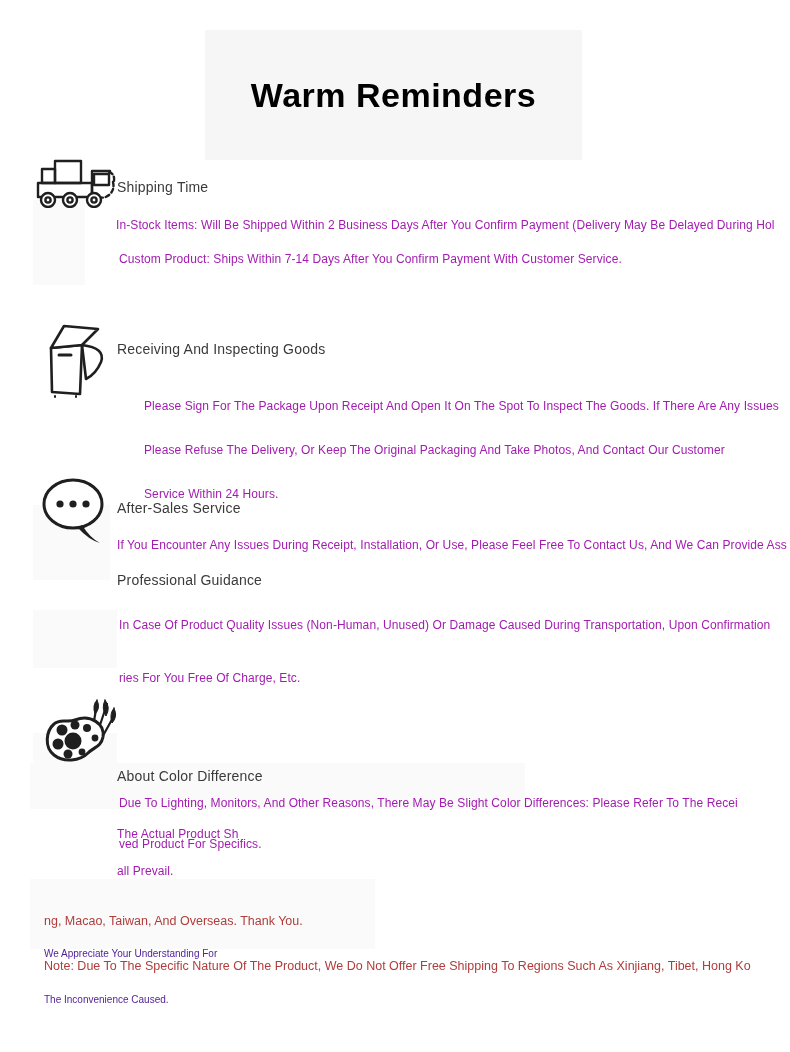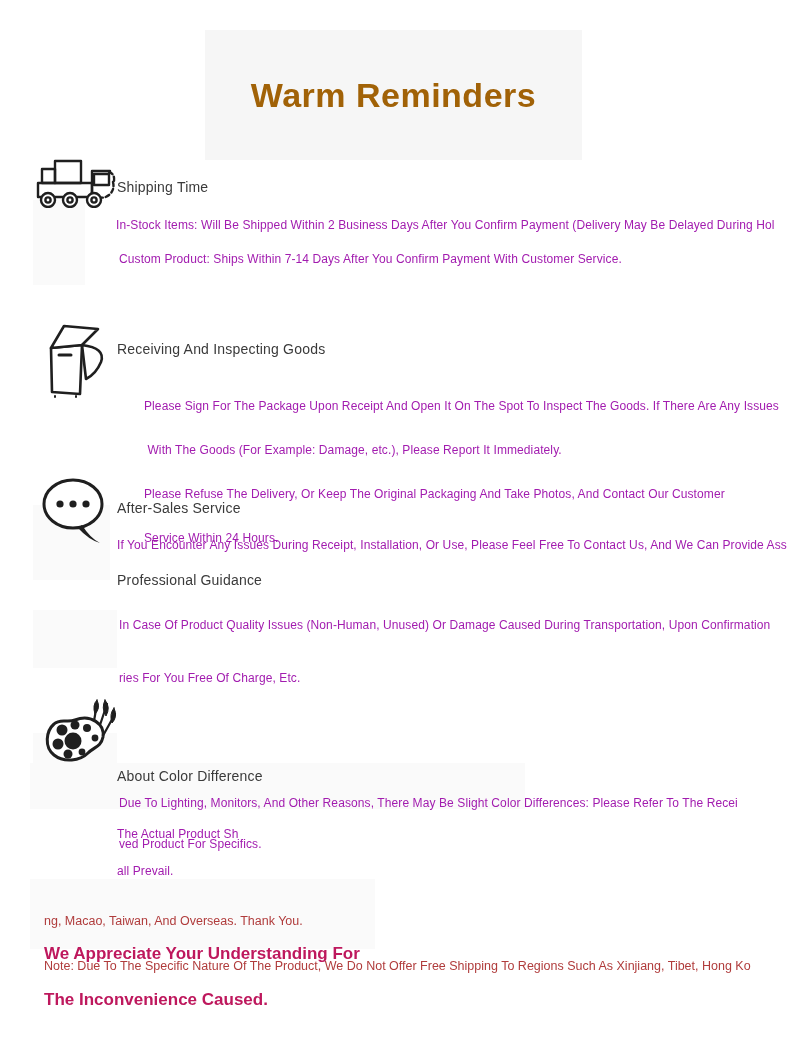--- a/index.html
+++ b/index.html
@@ -11,21 +11,21 @@
     background: #ffffff;
     overflow: hidden;
     font-family: "Liberation Sans", sans-serif;
     color: #3b3b3b;
   }
   .shade { position: absolute; background: #fafafa; }
   .title-shade { position: absolute; left: 205px; top: 30px; width: 377px; height: 130px; background: #f6f6f6; }
   .page-title {
     position: absolute; left: 205px; top: 76px; width: 377px;
     text-align: center;
-    font-size: 34px; font-weight: bold; color: #a16207;
+    font-size: 34px; font-weight: bold; color: #000000;
     letter-spacing: 0.5px;
     white-space: pre;
   }
   .heading {
     position: absolute;
     font-size: 14px; color: #3a3a3a;
     white-space: pre;
     letter-spacing: 0.2px;
   }
   .body-line {
@@ -38,24 +38,23 @@
   .para { line-height: 14.6px; }
   .para div { white-space: pre; margin-left: 27px; }
   .note-line {
     position: absolute;
     font-size: 12.5px; color: #b03c3c;
     line-height: 15px;
     white-space: pre;
   }
   .footer-line {
     position: absolute;
-    font-size: 17px; color: #be185d;
+    font-size: 10px; color: #4c1d95;
     line-height: 15.2px;
     white-space: pre;
-    font-weight: bold;
   }
   .icon { position: absolute; }
   svg { display: block; }
 </style>
 </head>
 <body>
 
 <div class="page">
 
   <div class="title-shade"></div>
@@ -95,21 +94,20 @@
       <path d="M5,28 L18,6 L52,9 L36,25 Z" fill="#fff"></path>
       <path d="M36,25 Q60,28 55,42 Q50,54 40,59 L36,25 Z" fill="#fff"></path>
       <path d="M13,35 h12" stroke-width="3"></path>
       <path d="M9,76 v1" stroke-width="2"></path>
       <path d="M30,76 v1" stroke-width="2"></path>
     </svg>
   </span>
   <div class="heading" style="left:117px; top:341px;">Receiving And Inspecting Goods</div>
   <div class="body-line para" style="left:117px; top:370px;">
     <div>Please Sign For The Package Upon Receipt And Open It On The Spot To Inspect The Goods. If There Are Any Issues</div>
-    <div> With The Goods (For Example: Damage, etc.), Please Report It Immediately.</div>
     <div>Please Refuse The Delivery, Or Keep The Original Packaging And Take Photos, And Contact Our Customer</div>
     <div>Service Within 24 Hours.</div>
   </div>
 
   <span class="icon" style="left:40px; top:476px;">
     <svg width="68" height="72" viewBox="0 0 68 72" fill="none" stroke="#1f1f1f" stroke-width="3" stroke-linecap="round" stroke-linejoin="round">
       <ellipse cx="33" cy="28" rx="29" ry="24" fill="#fff"></ellipse>
       <circle cx="20" cy="28" r="3.6" fill="#1f1f1f" stroke="none"></circle>
       <circle cx="33" cy="28" r="3.6" fill="#1f1f1f" stroke="none"></circle>
       <circle cx="46" cy="28" r="3.6" fill="#1f1f1f" stroke="none"></circle>

